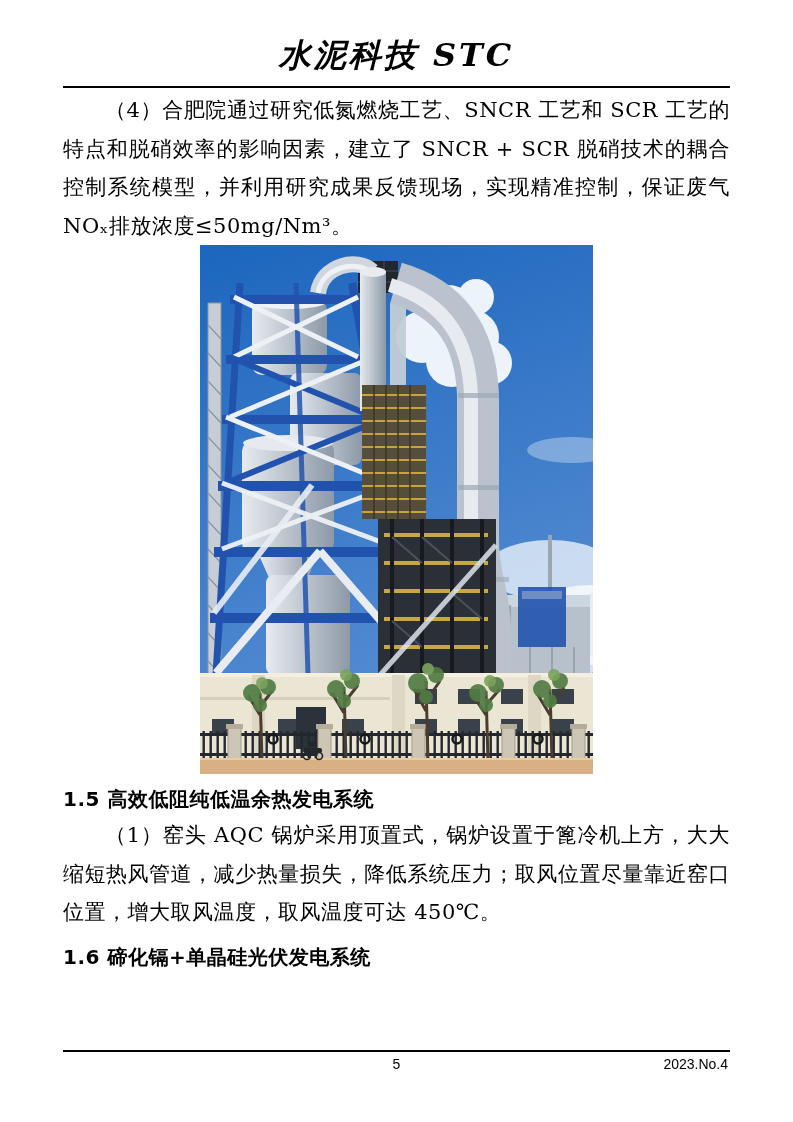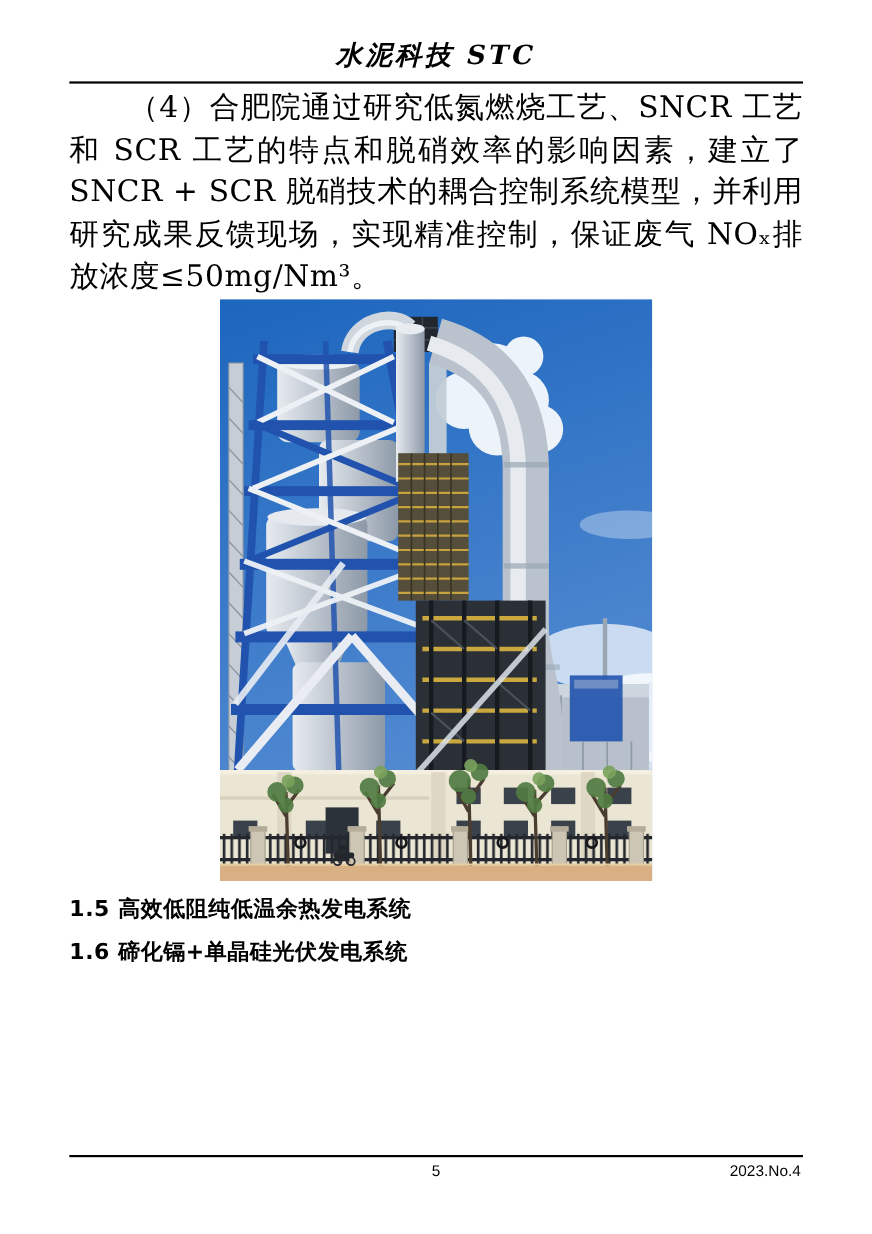--- a/index.html
+++ b/index.html
@@ -3,27 +3,27 @@
 <meta charset="utf-8">
 <style>
   html,body { margin:0; padding:0; background:#888; }
   .page {
     position:relative; width:793px; height:1122px; margin:0 auto;
     background:#ffffff; overflow:hidden; color:#000;
     font-family:"DejaVu Serif","DejaVu Sans","Liberation Serif",serif;
   }
   .content { padding:0 63px; }
   .journal-title {
-    margin-top:34px; text-align:center; font-size:24px; font-weight:bold;
+    margin-top:34px; text-align:center; font-size:32px; font-weight:bold;
     font-style:italic; letter-spacing:3px;
     font-family:"DejaVu Serif","Liberation Serif",serif;
   }
   .header-rule { border-bottom:2.5px solid #000; margin-top:8px; }
   p.para {
-    font-size:27px; line-height:38.5px; margin:3px 0 0;
+    font-size:21px; line-height:38.5px; margin:3px 0 0;
     text-align:justify; text-indent:2em; letter-spacing:.5px;
   }
   h2.sec {
     font-size:20px; font-weight:bold; margin:12px 0 0; letter-spacing:.5px;
     font-family:"DejaVu Sans","Liberation Sans",sans-serif;
   }
   .photo-wrap { width:393px; height:529px; margin:0 auto; }
   .photo-wrap svg { display:block; }
   .footer { position:absolute; left:63px; right:63px; top:1050px; }
   .footer-rule { border-top:2px solid #000; }
@@ -259,20 +259,21 @@
             <circle cx="112" cy="499" r="3" fill="#23272c"></circle>
             <rect x="103" y="503" width="19" height="5" rx="2" fill="#23272c"></rect>
             <circle cx="107" cy="511" r="3.5" fill="none" stroke="#23272c" stroke-width="1.6"></circle>
             <circle cx="119" cy="511" r="3.5" fill="none" stroke="#23272c" stroke-width="1.6"></circle>
           </g>
         </g>
       </svg>
     </figure>
 
     <h2 class="sec">1.5 高效低阻纯低温余热发电系统</h2>
+    <p class="para">（1）窑头 AQC 锅炉采用顶置式，锅炉设置于篦冷机上方，大大缩短热风管道，减少热量损失，降低系统压力；取风位置尽量靠近窑口位置，增大取风温度，取风温度可达 450℃。</p>
     <h2 class="sec">1.6 碲化镉+单晶硅光伏发电系统</h2>
 
   </div>
 
   <div class="footer">
     <div class="footer-rule"></div>
     <div class="footer-row">
       <div class="page-number">5</div>
       <div class="issue">2023.No.4</div>
     </div>

